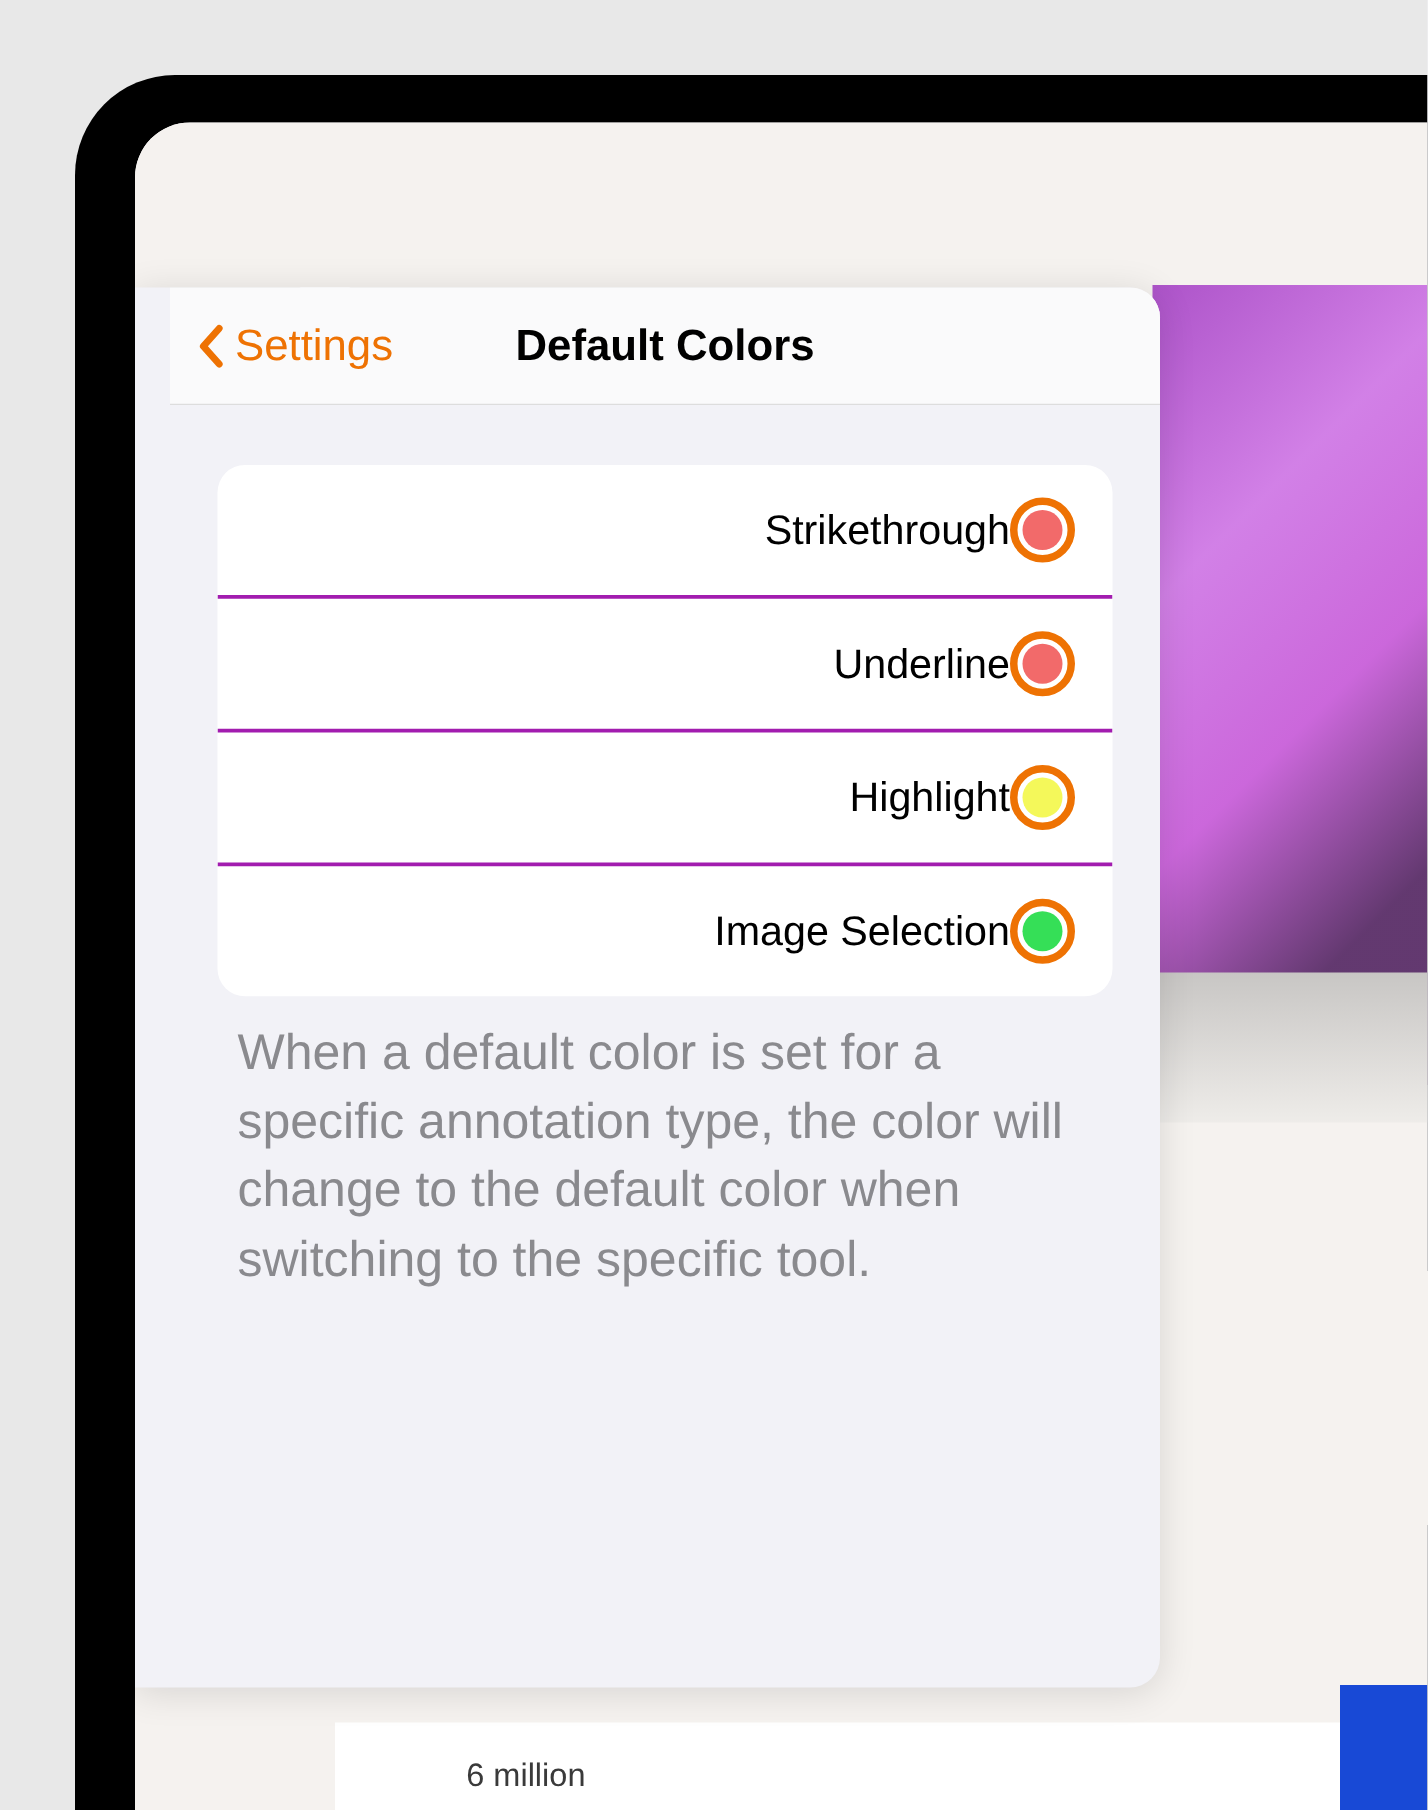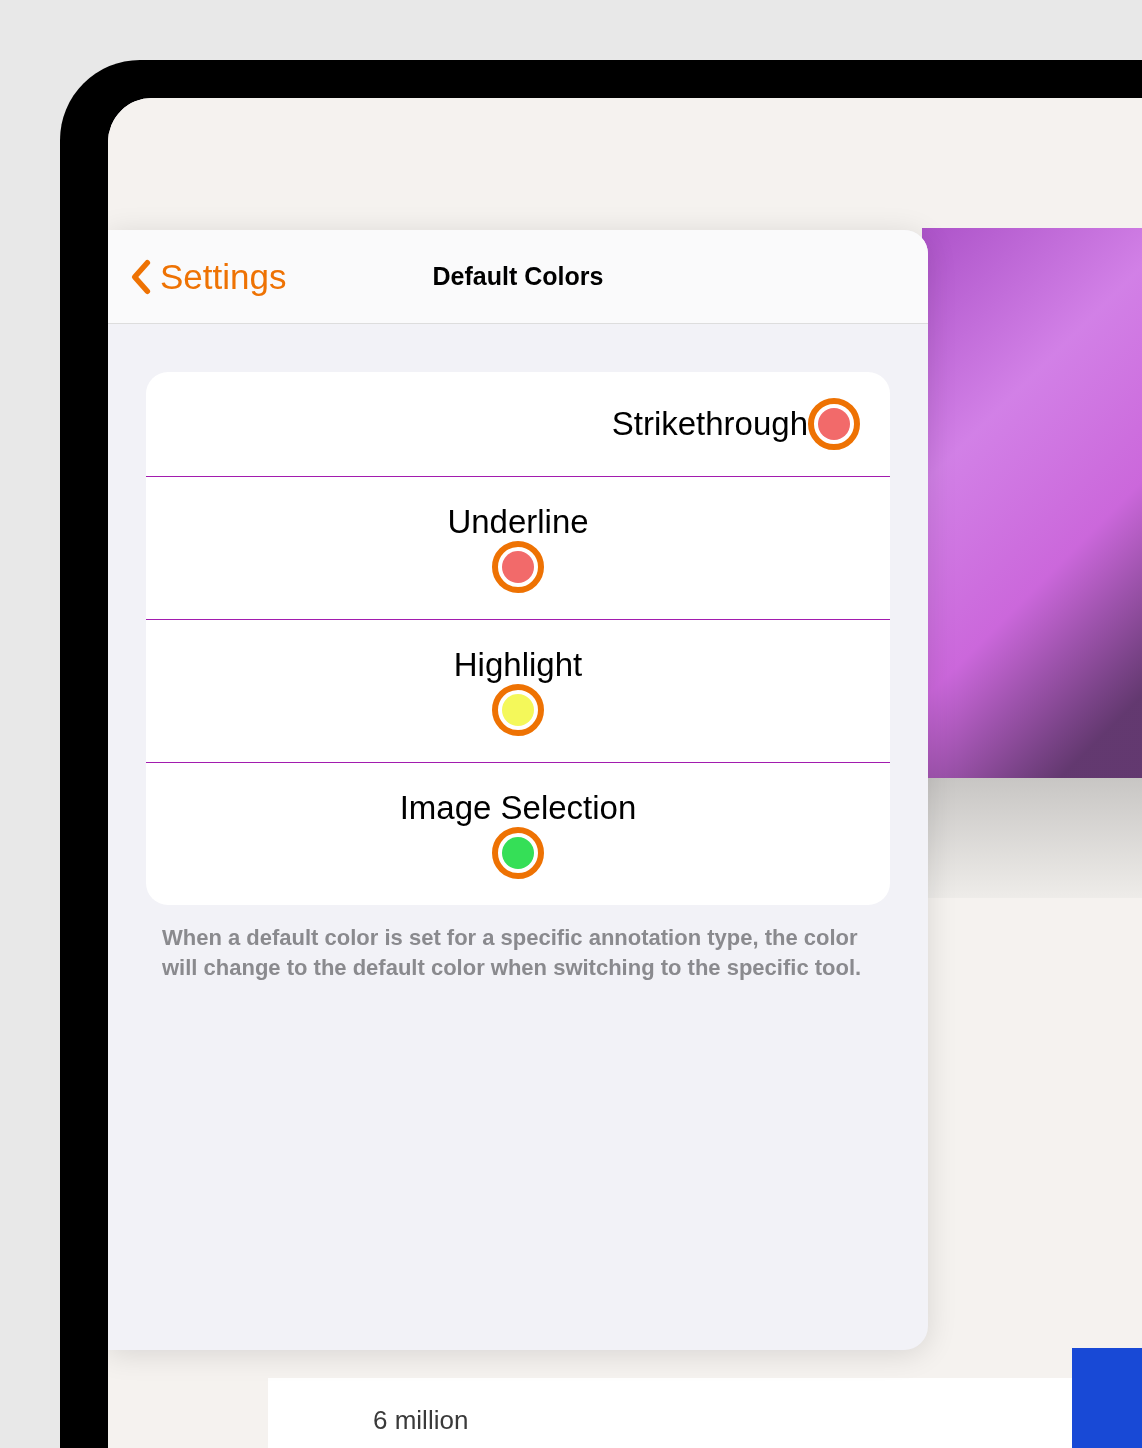--- a/index.html
+++ b/index.html
@@ -113,20 +113,21 @@
   position: absolute;
   top: 230px;
   left: 108px;
   width: 820px;
   height: 1120px;
   background: #f2f2f7;
   border-top-right-radius: 24px;
   border-bottom-right-radius: 24px;
   box-shadow: 0 4px 30px rgba(0,0,0,0.12);
   overflow: hidden;
+  padding-left: 28px;
 }
 .popover-arrow {
   position: absolute;
   top: -20px;
   left: 130px;
   width: 0; height: 0;
   border-left: 22px solid transparent;
   border-right: 22px solid transparent;
   border-bottom: 22px solid #f9f9fb;
 }
@@ -145,63 +146,62 @@
   padding-left: 18px;
   font-size: 35px;
   color: #ee7203;
   cursor: pointer;
 }
 .pop-back svg { width: 30px; height: 38px; }
 .pop-title {
   position: absolute;
   left: 50%;
   transform: translateX(-50%);
-  font-size: 25px;
+  font-size: 35px;
   font-weight: 600;
   color: #000;
 }
 
 .list-group {
   margin: 48px 38px 0;
   background: #fff;
   border-radius: 22px;
   overflow: hidden;
 }
 .list-row {
   display: flex;
   align-items: center;
   justify-content: flex-end;
   padding: 26px 30px;
   font-size: 33px;
   color: #000;
   cursor: pointer;
 }
-.list-row + .list-row { border-top: 1px solid #a21caf; flex-direction: column; }
+.list-row + .list-row { border-top: 3px solid #a21caf; }
 .color-swatch {
   width: 52px;
   height: 52px;
   border-radius: 50%;
   border: 6px solid #ee7203;
   padding: 4px;
   background: #fff;
   display: flex;
   align-items: center;
   justify-content: center;
 }
 .color-swatch .inner {
   width: 100%;
   height: 100%;
   border-radius: 50%;
 }
 .footer-text {
   padding: 18px 54px 0;
-  font-size: 22px;
+  font-size: 40px;
   color: #8a8a8e;
   line-height: 1.38;
-  font-weight: bold;
 }
 </style>
 </head>
 <body>
 
 <div class="bezel"></div>
 <div class="screen">
   <div class="screen-bg">
     <div class="photo-strip"></div>
     <div class="photo-floor"></div>

